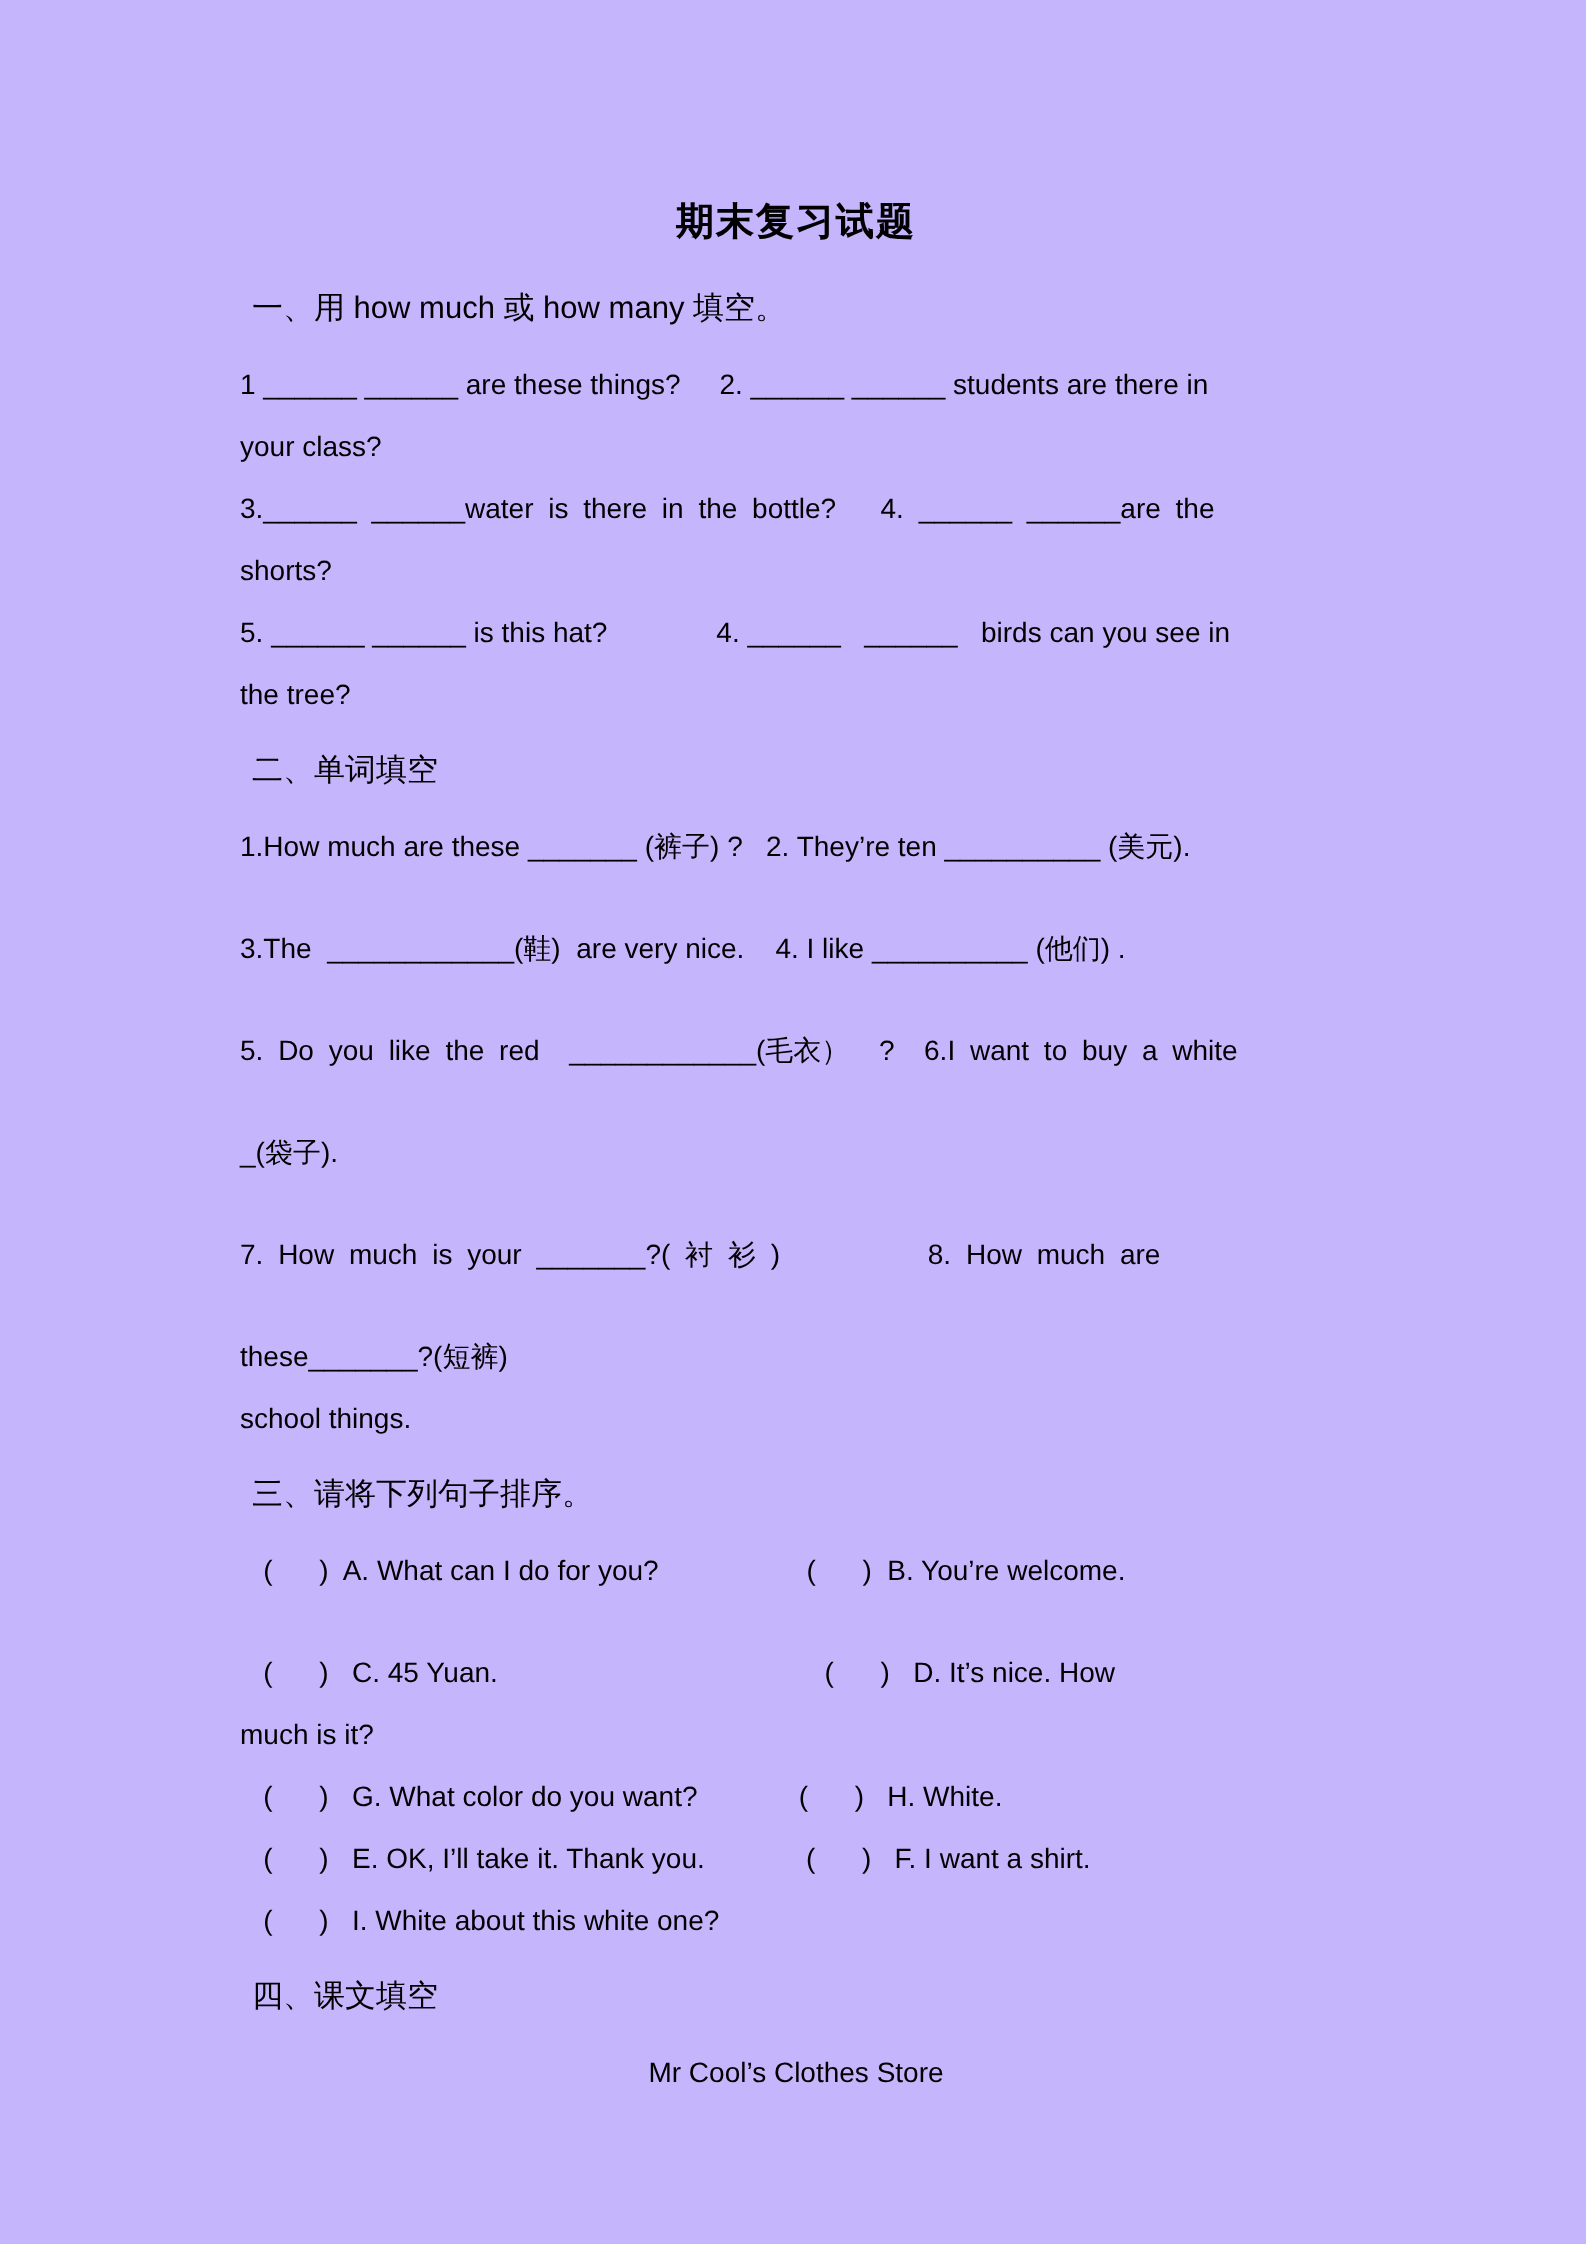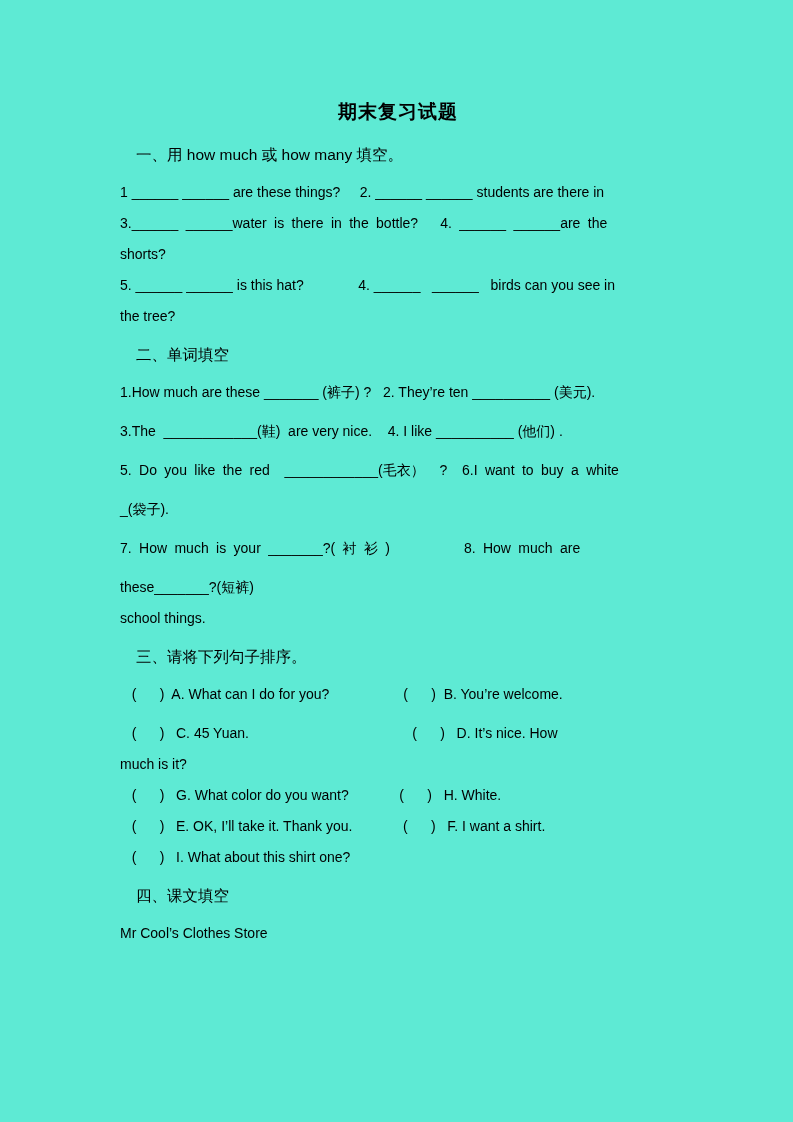--- a/index.html
+++ b/index.html
@@ -26,48 +26,49 @@
     font-weight: bold;
     text-align: center;
     line-height: 31px;
     margin: 0 0 12px 0;
     letter-spacing: 1px;
   }
   .sec-header {
     font-size: 15.5px;
     font-weight: normal;
     line-height: 31px;
-    margin: 7px 0 7px 16px;
+    margin: 7px 0 7px 6px;
   }
   .line {
     font-size: 14px;
     line-height: 31px;
     margin: 0;
     white-space: pre-wrap;
   }
   .line.gap {
-    margin-top: 8px;
+    margin-top: 20px;
   }
   .line.wide {
     word-spacing: 3.5px;
   }
   .line.center {
-    text-align: left;
+    text-align: center;
     white-space: normal;
   }
 </style>
 </head>
 <body>
 
-<div class="page" style="background: #5eead4; color: rgb(0, 0, 0);">
+<div class="page" style="background: #c4b5fd; color: rgb(0, 0, 0);">
   <h1 class="doc-title">期末复习试题</h1>
   <div id="sections">
       <section class="section">
         <h2 class="sec-header">一、用 how much 或 how many 填空。</h2>
         <p class="line">1 ______ ______ are these things?     2. ______ ______ students are there in</p>
+        <p class="line">your class?</p>
         <p class="line wide">3.______ ______water is there in the bottle?   4. ______ ______are the</p>
         <p class="line">shorts?</p>
         <p class="line">5. ______ ______ is this hat?              4. ______   ______   birds can you see in</p>
         <p class="line">the tree?</p>
       </section>
       <section class="section">
         <h2 class="sec-header">二、单词填空</h2>
         <p class="line">1.How much are these _______ (裤子) ?   2. They’re ten __________ (美元).</p>
         <p class="line gap">3.The  ____________(鞋)  are very nice.    4. I like __________ (他们) .</p>
         <p class="line gap wide">5. Do you like the red  ____________(毛衣）  ?  6.I want to buy a white</p>
@@ -76,20 +77,20 @@
         <p class="line gap">these_______?(短裤)</p>
         <p class="line">school things.</p>
       </section>
       <section class="section">
         <h2 class="sec-header">三、请将下列句子排序。</h2>
         <p class="line">   (      )  A. What can I do for you?                   (      )  B. You’re welcome.</p>
         <p class="line gap">   (      )   C. 45 Yuan.                                          (      )   D. It’s nice. How</p>
         <p class="line">much is it?</p>
         <p class="line">   (      )   G. What color do you want?             (      )   H. White.</p>
         <p class="line">   (      )   E. OK, I’ll take it. Thank you.             (      )   F. I want a shirt.</p>
-        <p class="line">   (      )   I. What about this shirt one?</p>
+        <p class="line">   (      )   I. White about this white one?</p>
       </section>
       <section class="section">
         <h2 class="sec-header">四、课文填空</h2>
         <p class="line center">Mr Cool’s Clothes Store</p>
       </section>
     </div>
 </div>
 
 </body></html>

